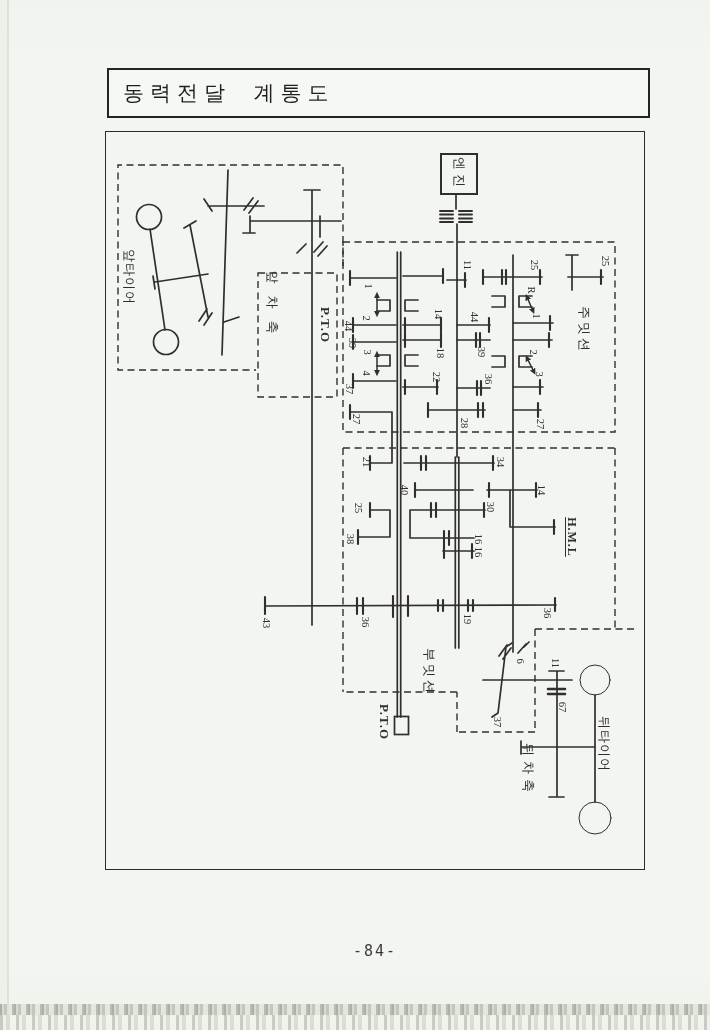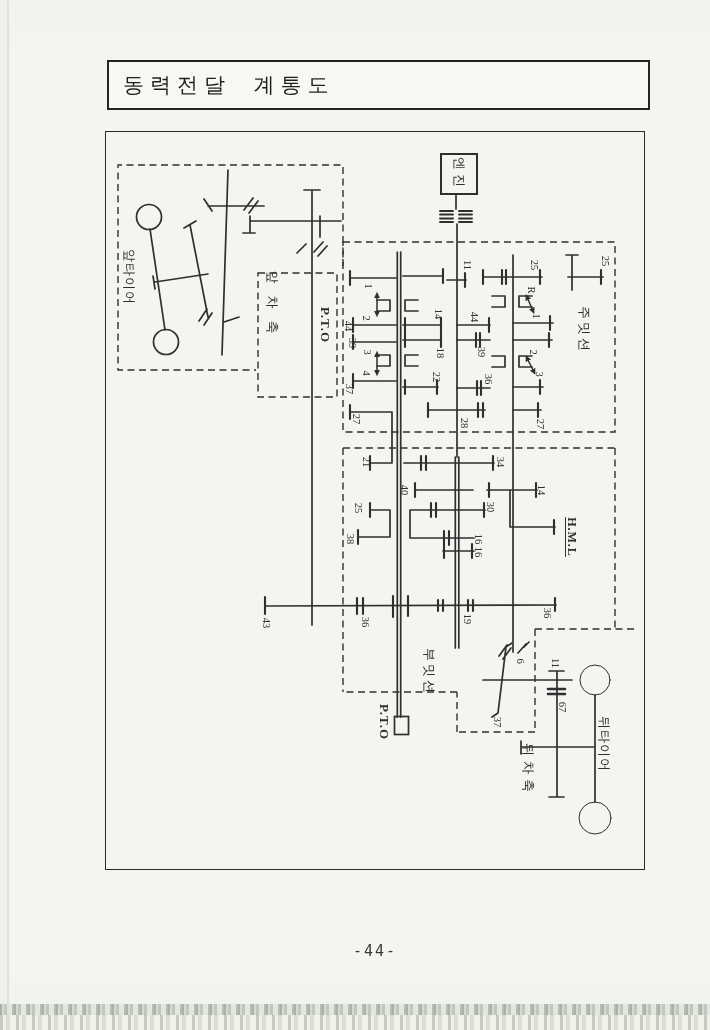--- a/index.html
+++ b/index.html
@@ -13,21 +13,21 @@
     background:linear-gradient(180deg,#f1f3ee 0%,var(--paper) 6%,var(--paper) 94%,#eff1ec 100%);
     font-family:"Liberation Serif", serif;
   }
   .edge-left{position:absolute;left:0;top:0;width:7px;height:100%;background:#eef0ea;}
   .edge-line{position:absolute;left:7px;top:0;width:2px;height:100%;background:#ccd1c9;opacity:.55;}
   .noise1{position:absolute;left:0;top:1004px;width:100%;height:12px;opacity:.8;
     background:repeating-linear-gradient(90deg,#9aa198 0 2px,#cfd4cb 2px 4px,#b7bdb3 4px 7px,#e0e4dc 7px 12px,#aab0a6 12px 14px);}
   .noise2{position:absolute;left:0;top:1015px;width:100%;height:15px;opacity:.95;
     background:repeating-linear-gradient(90deg,#c5cabf 0 3px,#eef0e9 3px 6px,#d8dcd2 6px 10px,#f1f3ec 10px 16px);}
   .title-box{
-    position:absolute;left:107px;top:60px;width:543px;height:50px;
+    position:absolute;left:107px;top:68px;width:543px;height:50px;
     border:2px solid #242424;background:#f6f8f3;box-sizing:border-box;
     display:flex;align-items:center;
   }
   .title-box span{
     margin-left:14px;font-size:21px;letter-spacing:6px;color:#1f1f1f;
     font-family:"Liberation Serif", serif;font-weight:500;white-space:pre;
   }
   .main-box{
     position:absolute;left:105px;top:131px;width:540px;height:739px;
     border:1.8px solid #2a2a2a;background:transparent;box-sizing:border-box;
@@ -190,17 +190,17 @@
       <div class="dlabel" style="left: 266px; top: 623px; font-size: 10.5px; transform: translate(-50%, -50%) rotate(90deg);">43</div>
       <div class="dlabel" style="left: 365px; top: 622px; font-size: 10.5px; transform: translate(-50%, -50%) rotate(90deg);">36</div>
       <div class="dlabel" style="left: 467px; top: 619px; font-size: 10.5px; transform: translate(-50%, -50%) rotate(90deg);">19</div>
       <div class="dlabel" style="left: 547px; top: 613px; font-size: 10.5px; transform: translate(-50%, -50%) rotate(90deg);">36</div>
       <div class="dlabel" style="left: 520px; top: 661px; font-size: 10.5px; transform: translate(-50%, -50%) rotate(90deg);">6</div>
       <div class="dlabel" style="left: 497px; top: 722px; font-size: 10.5px; transform: translate(-50%, -50%) rotate(90deg);">37</div>
       <div class="dlabel" style="left: 555px; top: 663px; font-size: 10.5px; transform: translate(-50%, -50%) rotate(90deg);">11</div>
       <div class="dlabel" style="left: 562px; top: 707px; font-size: 10.5px; transform: translate(-50%, -50%) rotate(90deg);">67</div>
     </div>
 
-  <div class="page-number">-44-</div>
+  <div class="page-number">-84-</div>
 
   <div class="noise1"></div>
   <div class="noise2"></div>
 </div>
 
 </body></html>

